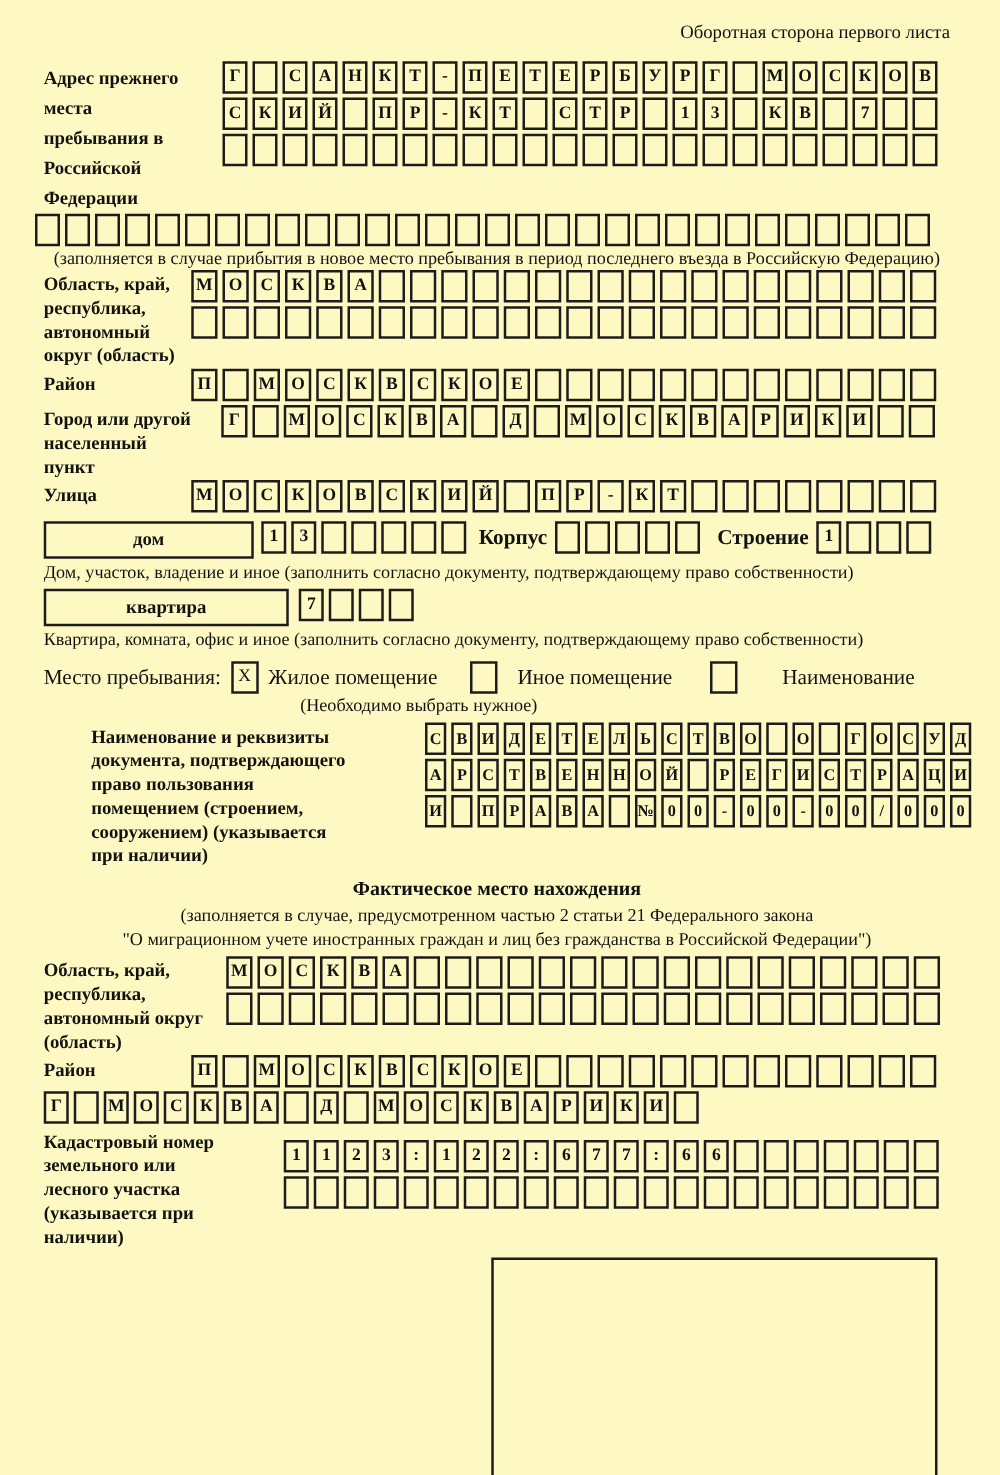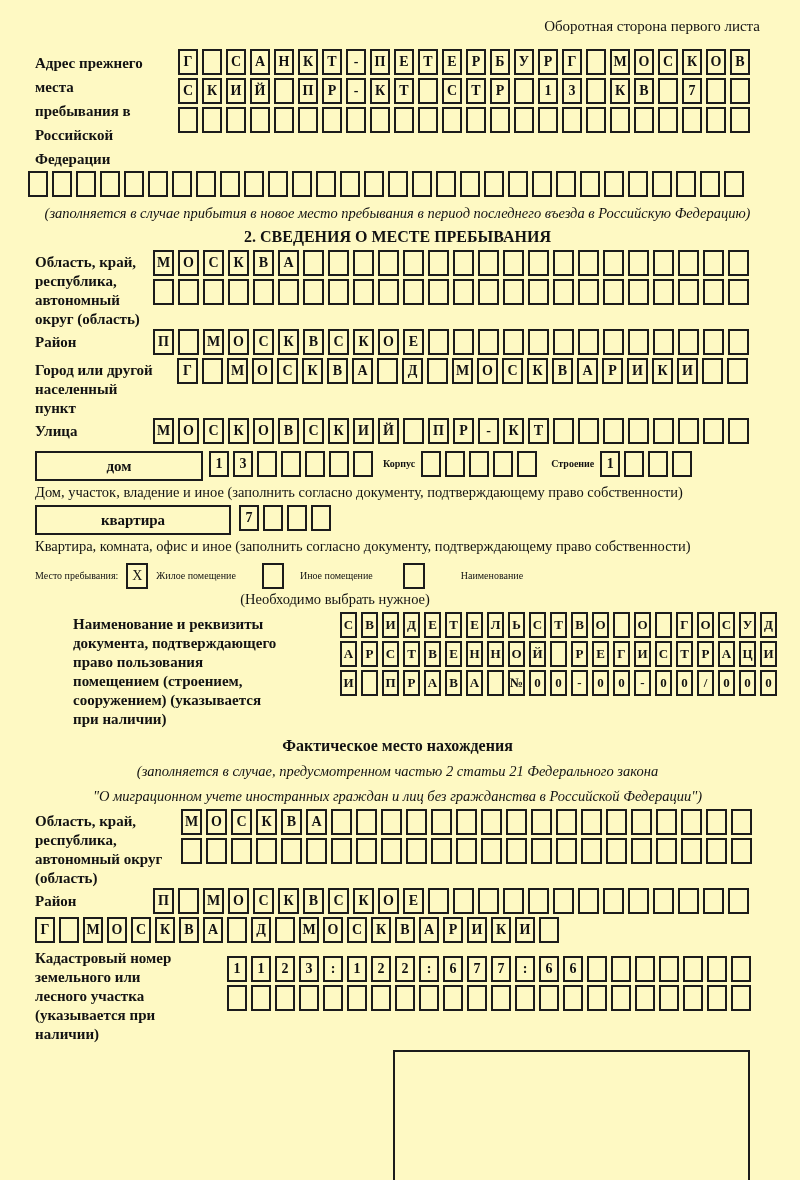--- a/index.html
+++ b/index.html
@@ -23,30 +23,30 @@
   .cells{display:flex;}
   .rowgap{margin-bottom:3px;}
   .cell{
     width:20px;height:26px;box-sizing:border-box;border:2px solid #1c1c1c;
     margin-right:4px;display:flex;align-items:center;justify-content:center;
     font-size:14px;flex:0 0 auto;
   }
   .p25 .cell{width:21px;}
   .n21 .cell{width:17px;font-size:13px;}
   .fullrow{margin-left:-7px;}
-  .note-center{text-align:center;font-size:14.5px;margin-top:8px;font-style:italic;}
+  .note-center{text-align:center;font-size:14.5px;margin-top:2px;}
   .note-left{font-size:14.5px;margin-top:3px;}
   .sec-title{text-align:center;font-weight:bold;font-size:16px;margin:6px 0 4px 0;}
   .fieldbox{
     height:30px;box-sizing:border-box;border:2px solid #1c1c1c;
     display:flex;align-items:center;justify-content:center;font-size:15px;flex:0 0 auto;
   }
   .house-box{width:168px;margin-right:6px;}
   .apt-box{width:196px;margin-right:8px;}
-  .inline-label{font-size:10px;line-height:26px;white-space:nowrap;text-align:right;}
+  .inline-label{font-size:17px;line-height:26px;white-space:nowrap;text-align:right;}
   .mlab{margin:0 6px;}
   .checkbox{
     width:22px;height:26px;box-sizing:border-box;border:2px solid #1c1c1c;
     display:flex;align-items:center;justify-content:center;font-size:14px;flex:0 0 auto;
   }
   .stay-row{display:flex;align-items:flex-start;margin-top:8px;}
   .need-note{width:600px;text-align:center;font-size:14.5px;margin-top:2px;}
   .mt4{margin-top:4px;} .mt8{margin-top:8px;} .mt14{margin-top:14px;}
   .stamp-box{
     width:357px;height:176px;box-sizing:border-box;border:2px solid #1c1c1c;
@@ -176,21 +176,20 @@
       <div class="cell"></div>
       <div class="cell"></div>
       <div class="cell"></div>
       <div class="cell"></div>
       <div class="cell"></div>
       <div class="cell"></div>
       <div class="cell"></div>
     </div>
   <div class="note-center">(заполняется в случае прибытия в новое место пребывания в период последнего въезда в Российскую Федерацию)</div>
 
-  <div class="sec-title">2. СВЕДЕНИЯ О МЕСТЕ ПРЕБЫВАНИЯ</div>
 
   <div class="block">
     <div class="label lw118">
       <span class="inner" style="width:105px">Область, край, республика, автономный округ (область)</span>
     </div>
     <div>
       <div class="cells p25 rowgap">
           <div class="cell">М</div>
           <div class="cell">О</div>
           <div class="cell">С</div>

